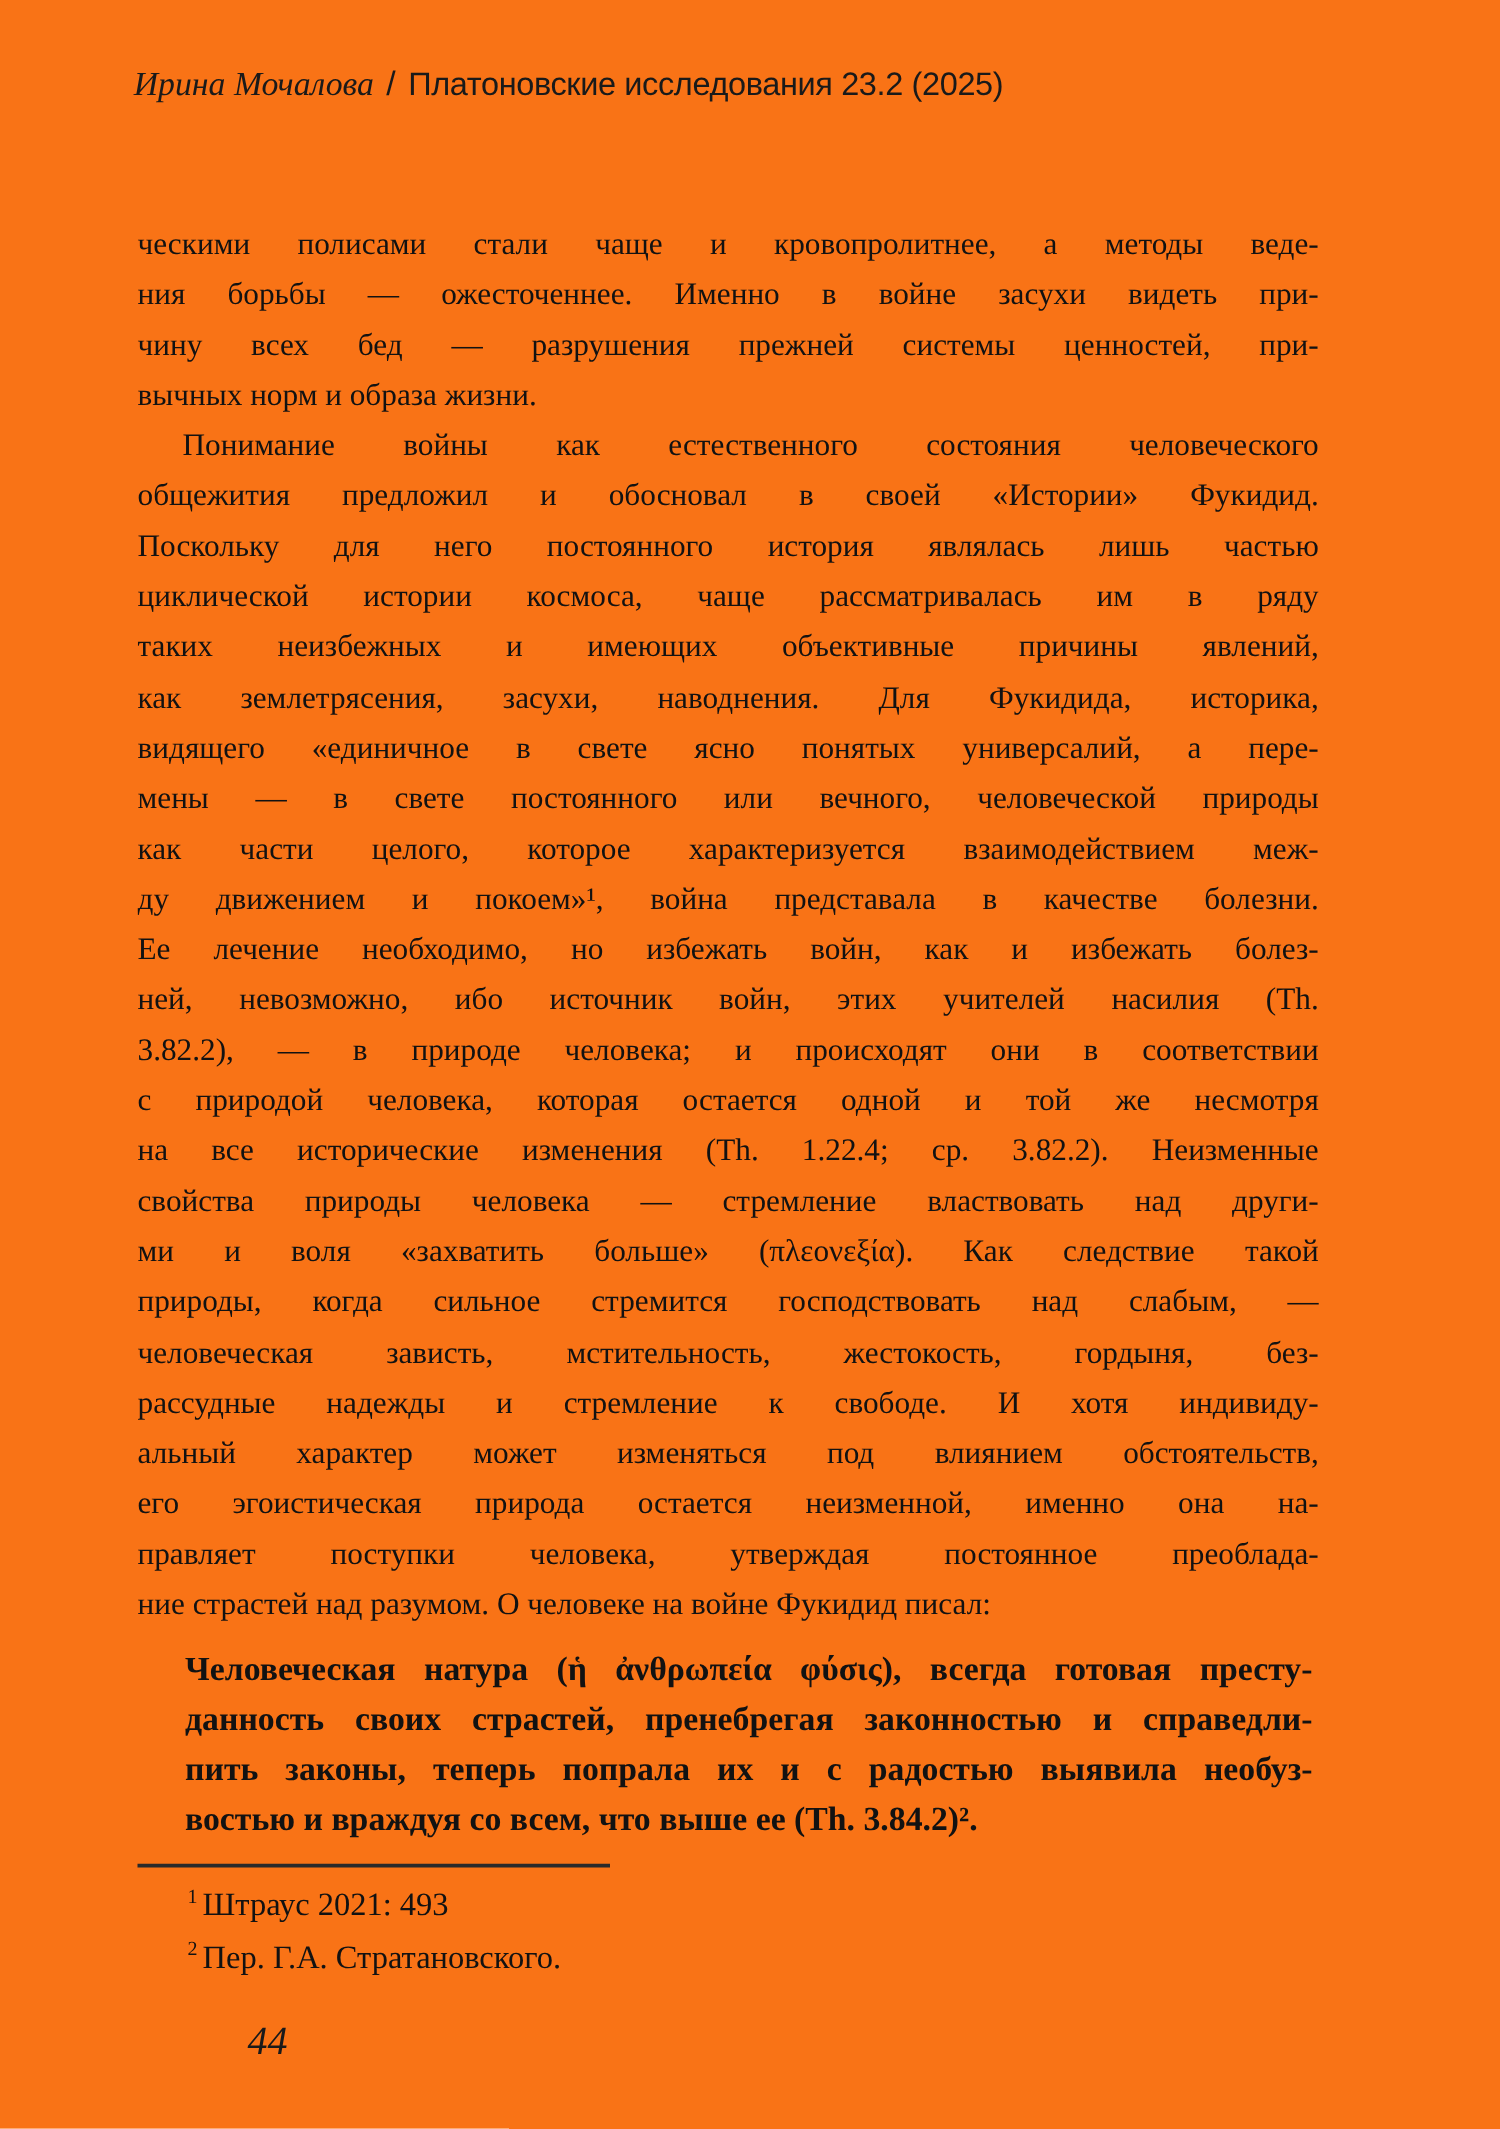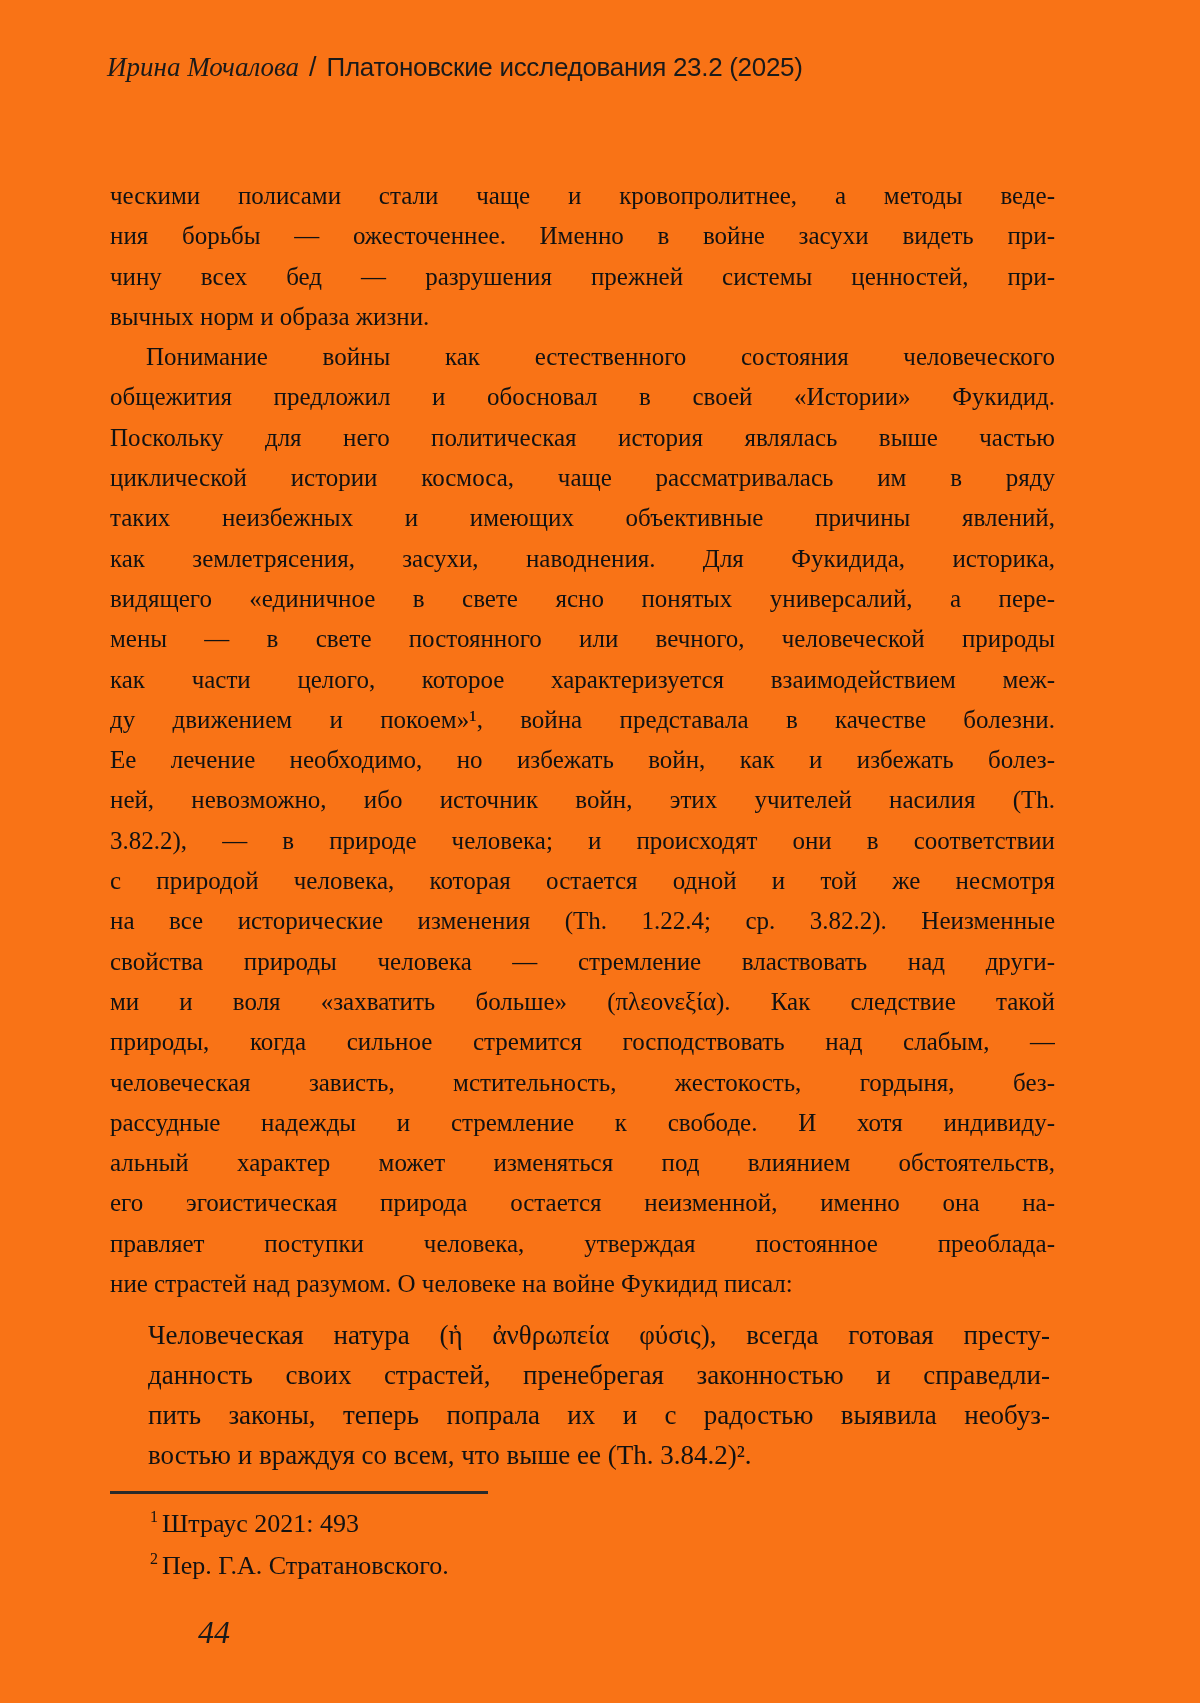--- a/index.html
+++ b/index.html
@@ -63,20 +63,21 @@
   }
   
   .quote {
     position: absolute;
     left: 148px;
     top: 1315px;
     width: 902px;
     font-size: 27px;
     line-height: 40px;
     color: #121212;
+    font-weight: bold;
   }
   .quote .line { height: 40px; }
   
   .fn-rule {
     position: absolute;
     left: 110px;
     top: 1491px;
     width: 378px;
     height: 3px;
     background: #2a2a2a;
@@ -120,21 +121,21 @@
   <div class="body-text" id="bodyText">
       <div>
         <div class="line">ческими полисами стали чаще и кровопролитнее, а методы веде-</div>
         <div class="line">ния борьбы — ожесточеннее. Именно в войне засухи видеть при-</div>
         <div class="line">чину всех бед — разрушения прежней системы ценностей, при-</div>
         <div class="line last">вычных норм и образа жизни.</div>
       </div>
       <div>
         <div class="line indent">Понимание войны как естественного состояния человеческого</div>
         <div class="line">общежития предложил и обосновал в своей «Истории» Фукидид.</div>
-        <div class="line">Поскольку для него политическая история являлась выше частью</div>
+        <div class="line">Поскольку для него постоянного история являлась лишь частью</div>
         <div class="line">циклической истории космоса, чаще рассматривалась им в ряду</div>
         <div class="line">таких неизбежных и имеющих объективные причины явлений,</div>
         <div class="line">как землетрясения, засухи, наводнения. Для Фукидида, историка,</div>
         <div class="line">видящего «единичное в свете ясно понятых универсалий, а пере-</div>
         <div class="line">мены — в свете постоянного или вечного, человеческой природы</div>
         <div class="line">как части целого, которое характеризуется взаимодействием меж-</div>
         <div class="line">ду движением и покоем»¹, война представала в качестве болезни.</div>
         <div class="line">Ее лечение необходимо, но избежать войн, как и избежать болез-</div>
         <div class="line">ней, невозможно, ибо источник войн, этих учителей насилия (Th.</div>
         <div class="line">3.82.2), — в природе человека; и происходят они в соответствии</div>

